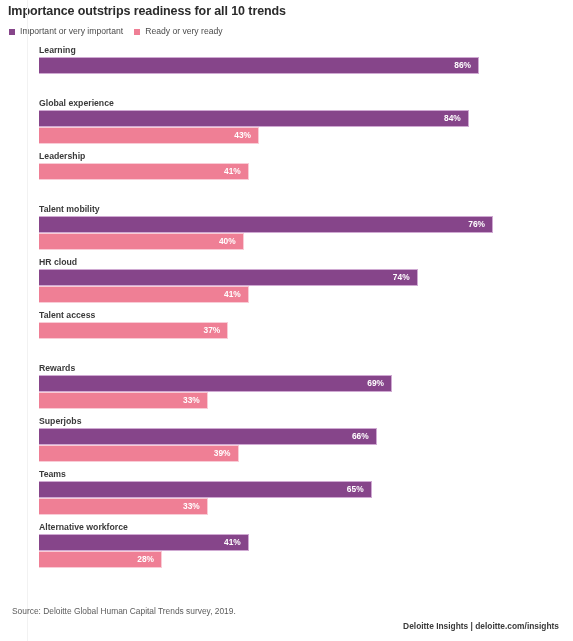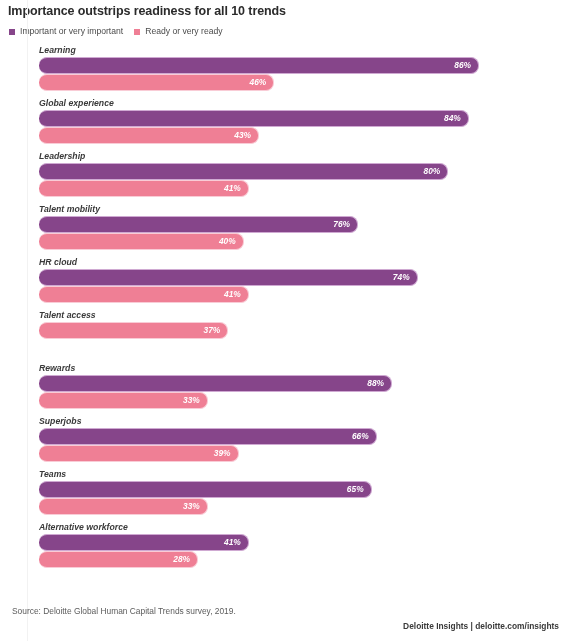--- a/index.html
+++ b/index.html
@@ -56,21 +56,20 @@
   }
   .plot {
     position: relative;
     margin-top: 9px;
     margin-left: 0;
     flex: 1 1 auto;
   }
   .group {
     position: relative;
     height: 53px;
-    font-style: italic;
   }
   .group-label {
     font-size: 8.7px;
     font-weight: bold;
     color: #3a3a3a;
     line-height: 10px;
     margin-left: 39px;
     padding-top: 0px;
     height: 12px;
     white-space: nowrap;
@@ -80,21 +79,20 @@
     margin-left: 39px;
     height: 17px;
   }
   .bar {
     height: 17px;
     box-sizing: border-box;
     position: relative;
     display: flex;
     align-items: center;
     justify-content: flex-end;
-    border-radius: 8px;
   }
   .bar.important {
     background: #86458a;
     border: 1px solid #cfa9d2;
     border-left: none;
   }
   .bar.ready {
     background: #ef7f95;
     border: 1px solid #f9ccd6;
     border-left: none;
@@ -162,56 +160,46 @@
   </div>
 
   <div class="plot" id="plot-area">
       <div class="group">
         <div class="group-label">Learning</div>
         <div class="bar-wrap">
           <div class="bar important" style="width: 440px;">
             <span class="bar-value">86%</span>
           </div>
         </div>
-        <div class="bar-wrap">
-          <div class="bar ready" style="width: 235.3px;">
-            <span class="bar-value">46%</span>
-          </div>
-        </div>
       </div>
       <div class="group">
         <div class="group-label">Global experience</div>
         <div class="bar-wrap">
           <div class="bar important" style="width: 429.8px;">
             <span class="bar-value">84%</span>
           </div>
         </div>
         <div class="bar-wrap">
           <div class="bar ready" style="width: 220px;">
             <span class="bar-value">43%</span>
           </div>
         </div>
       </div>
       <div class="group">
         <div class="group-label">Leadership</div>
         <div class="bar-wrap">
-          <div class="bar important" style="width: 409.3px;">
-            <span class="bar-value">80%</span>
-          </div>
-        </div>
-        <div class="bar-wrap">
           <div class="bar ready" style="width: 209.8px;">
             <span class="bar-value">41%</span>
           </div>
         </div>
       </div>
       <div class="group">
         <div class="group-label">Talent mobility</div>
         <div class="bar-wrap">
-          <div class="bar important" style="width: 319px;">
+          <div class="bar important" style="width: 454px;">
             <span class="bar-value">76%</span>
           </div>
         </div>
         <div class="bar-wrap">
           <div class="bar ready" style="width: 204.7px; padding-left: 8px;">
             <span class="bar-value">40%</span>
           </div>
         </div>
       </div>
       <div class="group">
@@ -232,21 +220,21 @@
         <div class="bar-wrap">
           <div class="bar ready" style="width: 189.3px;">
             <span class="bar-value">37%</span>
           </div>
         </div>
       </div>
       <div class="group">
         <div class="group-label">Rewards</div>
         <div class="bar-wrap">
           <div class="bar important" style="width: 353px;">
-            <span class="bar-value">88%</span>
+            <span class="bar-value">69%</span>
           </div>
         </div>
         <div class="bar-wrap">
           <div class="bar ready" style="width: 168.8px;">
             <span class="bar-value">33%</span>
           </div>
         </div>
       </div>
       <div class="group">
         <div class="group-label">Superjobs</div>
@@ -275,21 +263,21 @@
         </div>
       </div>
       <div class="group">
         <div class="group-label">Alternative workforce</div>
         <div class="bar-wrap">
           <div class="bar important" style="width: 209.8px;">
             <span class="bar-value">41%</span>
           </div>
         </div>
         <div class="bar-wrap">
-          <div class="bar ready" style="width: 159px; text-align: right;">
+          <div class="bar ready" style="width: 123px; text-align: right;">
             <span class="bar-value">28%</span>
           </div>
         </div>
       </div>
     </div>
 
   <div class="footer">
     <div class="source">Source: Deloitte Global Human Capital Trends survey, 2019.</div>
     <div class="credit">Deloitte Insights | deloitte.com/insights</div>
   </div>

